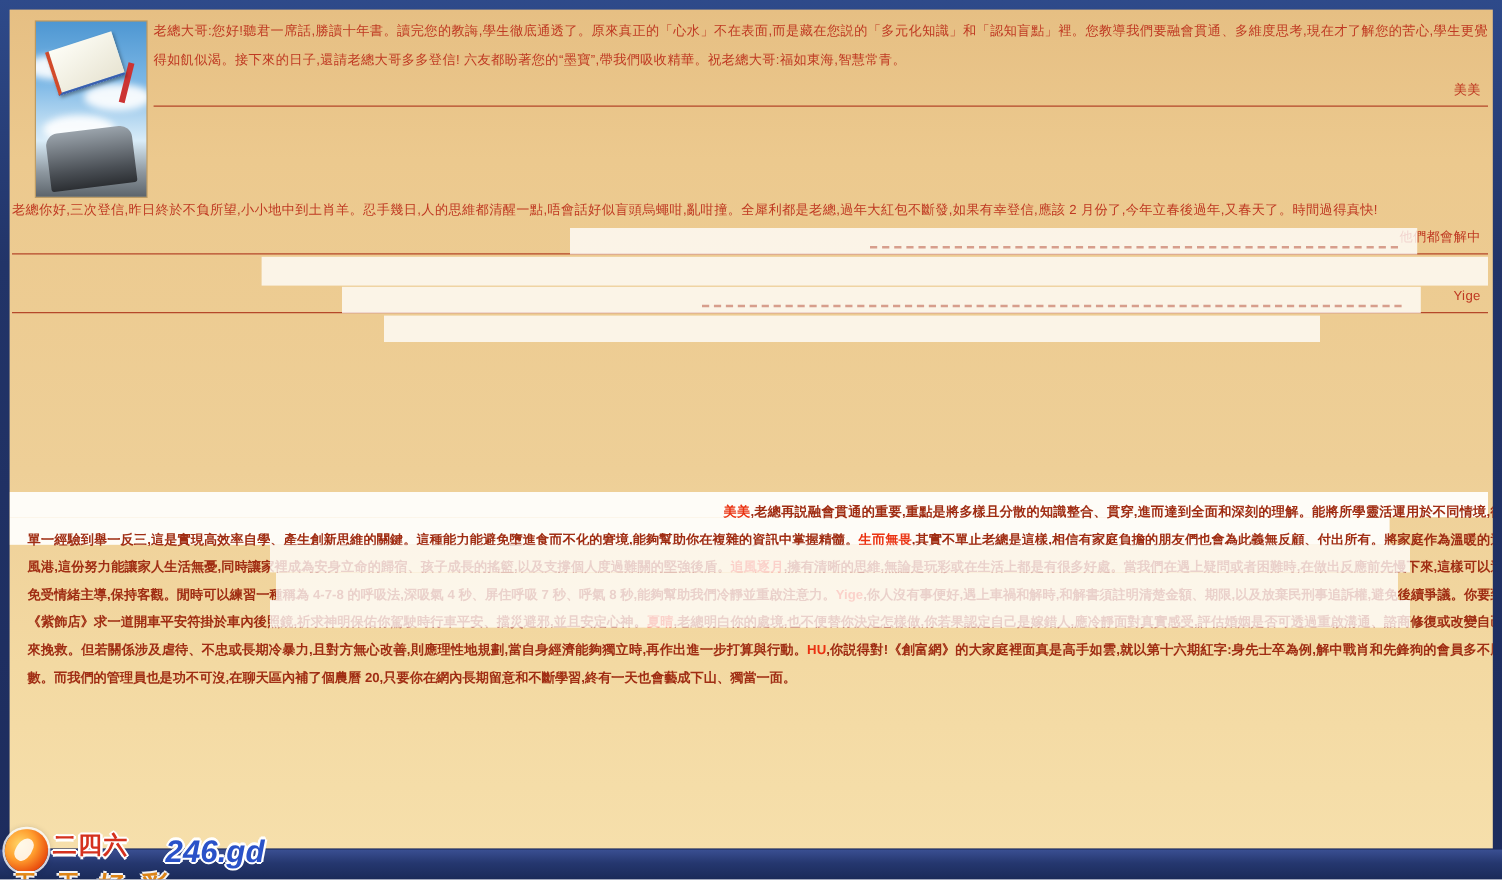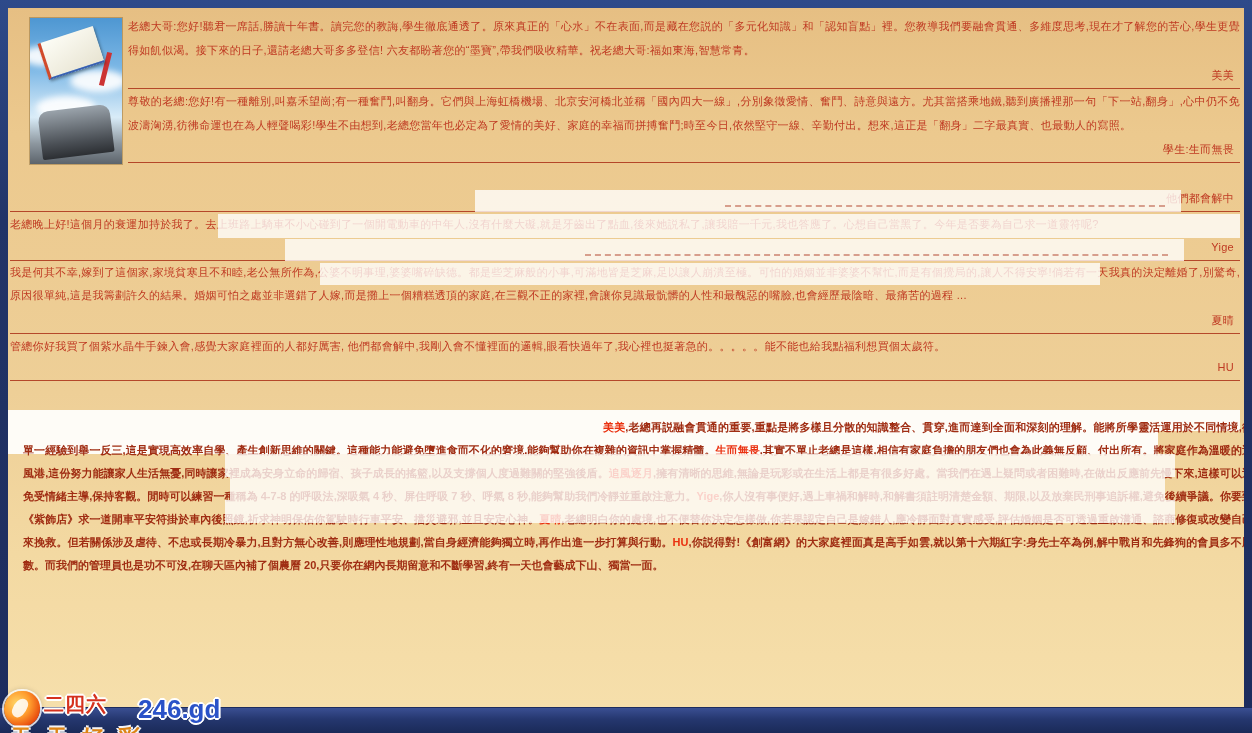--- a/index.html
+++ b/index.html
@@ -34,21 +34,21 @@
   .footer-bar { position:absolute; left:0; bottom:0; width:1252px; height:25px; z-index:6;
                 background:linear-gradient(180deg,#3a4f92 0%,#25376f 45%,#1a2a58 100%); }
   .logo { position:absolute; left:2px; bottom:-14px; width:260px; height:58px; z-index:10; }
   .flame { position:absolute; left:2px; top:2px; width:36px; height:36px; border-radius:50% 48% 52% 50%;
            background:radial-gradient(circle at 35% 35%, #ffd768 0%, #ff9d2e 40%, #e84a0c 75%, #b93305 100%);
            box-shadow:0 0 0 2px rgba(255,255,255,.8), 0 0 6px rgba(0,0,0,.3); }
   .flame::after { content:""; position:absolute; left:9px; top:7px; width:14px; height:20px;
            background:#fff; opacity:.85; border-radius:60% 40% 55% 45%/70% 30% 70% 30%; transform:rotate(18deg); }
   .zh { position:absolute; left:42px; top:2px; font-size:20px; font-weight:bold; color:#d5311e; letter-spacing:1px;
         text-shadow:-2px 0 #fff,2px 0 #fff,0 -2px #fff,0 2px #fff,-1px -1px #fff,1px 1px #fff,-1px 1px #fff,1px -1px #fff; }
-  .dom { position:absolute; left:136px; top:5px; font-size:26px; font-weight:bold; color:#2a52c8;
+  .dom { position:absolute; left:136px; top:5px; font-size:26px; font-weight:bold; font-style:italic; color:#2a52c8;
         text-shadow:-2px 0 #fff,2px 0 #fff,0 -2px #fff,0 2px #fff,-1px -1px #fff,1px 1px #fff,-1px 1px #fff,1px -1px #fff; }
   .tag { position:absolute; left:8px; top:34px; font-size:22px; font-weight:bold; color:#e88912; letter-spacing:14px; opacity:.95;
         text-shadow:-2px 0 #fff,2px 0 #fff,0 -2px #fff,0 2px #fff; }
 </style>
 </head>
 <body>
 
 <div class="page">
   <div class="content">
 
@@ -72,38 +72,26 @@
       <div class="cloud" style="left:6px; top:78px; width:60px; height:24px;"></div>
       <div class="mbox"></div>
       <div class="mflag"></div>
       <div class="env"></div>
     </div>
 
     <div class="letter" style="left:120px; top:6px;  width:1112px; height:75px;">
       <span>老總大哥:您好!聽君一席話,勝讀十年書。讀完您的教誨,學生徹底通透了。原來真正的「心水」不在表面,而是藏在您説的「多元化知識」和「認知盲點」裡。您教導我們要融會貫通、多維度思考,現在才了解您的苦心,學生更覺得如飢似渴。接下來的日子,還請老總大哥多多登信! 六友都盼著您的“墨寶”,帶我們吸收精華。祝老總大哥:福如東海,智慧常青。</span>
       <span class="sig">美美</span>
     </div>
-    <div class="letter" style="left:120px; top:81px; width:1112px; height:74px;">
-      <span>尊敬的老總:您好!有一種離別,叫嘉禾望崗;有一種奮鬥,叫翻身。它們與上海虹橋機場、北京安河橋北並稱「國內四大一線」,分別象徵愛情、奮鬥、詩意與遠方。尤其當搭乘地鐵,聽到廣播裡那一句「下一站,翻身」,心中仍不免波濤洶湧,彷彿命運也在為人輕聲喝彩!學生不由想到,老總您當年也必定為了愛情的美好、家庭的幸福而拼搏奮鬥;時至今日,依然堅守一線、辛勤付出。想來,這正是「翻身」二字最真實、也最動人的寫照。</span>
-      <span class="sig">學生:生而無畏</span>
-    </div>
     <div class="letter" style="left:2px; top:155px; width:1230px; height:49px;">
+      <span>老總你好,三次登信,昨日終於不負所望,小小地中到土肖羊。忍手幾日,人的思維都清醒一點,唔會話好似盲頭烏蠅咁,亂咁撞。全犀利都是老總,過年大紅包不斷發,如果有幸登信,應該 2 月份了,今年立春後過年,又春天了。時間過得真快!</span>
       <span class="sig">他們都會解中</span>
     </div>
     <div class="letter" style="left:2px; top:204px; width:1230px; height:49px;">
-      <span>老總晚上好!這個月的衰運加持於我了。去上班路上騎車不小心碰到了一個開電動車的中年人,沒有什麼大礙,就是牙齒出了點血,後來她説私了,讓我賠一千元,我也答應了。心想自己當黑了。今年是否要為自己求一道靈符呢?</span>
       <span class="sig">Yige</span>
-    </div>
-    <div class="letter" style="left:2px; top:253px; width:1230px; height:73px; line-height:23px;">
-      <span>我是何其不幸,嫁到了這個家,家境貧寒且不和睦,老公無所作為,公婆不明事理,婆婆嘴碎缺德。都是些芝麻般的小事,可滿地皆是芝麻,足以讓人崩潰至極。可怕的婚姻並非婆婆不幫忙,而是有個攪局的,讓人不得安寧!倘若有一天我真的決定離婚了,別驚奇,原因很單純,這是我籌劃許久的結果。婚姻可怕之處並非選錯了人嫁,而是攤上一個糟糕透頂的家庭,在三觀不正的家裡,會讓你見識最骯髒的人性和最醜惡的嘴臉,也會經歷最陰暗、最痛苦的過程 ...</span>
-      <span class="sig">夏晴</span>
-    </div>
-    <div class="letter" style="left:2px; top:326px; width:1230px; height:47px;">
-      <span>管總你好我買了個紫水晶牛手鍊入會,感覺大家庭裡面的人都好厲害, 他們都會解中,我剛入會不懂裡面的邏輯,眼看快過年了,我心裡也挺著急的。。。。。能不能也給我點福利想買個太歲符。</span>
-      <span class="sig">HU</span>
     </div>
 
 
     <div class="reply" style="left:15px; top:402px; width:1230px; padding-top:6px; text-indent:580px;">
       <span class="rname">美美</span><span>,老總再説融會貫通的重要,重點是將多樣且分散的知識整合、貫穿,進而達到全面和深刻的理解。能將所學靈活運用於不同情境,從單一經驗到舉一反三,這是實現高效率自學、產生創新思維的關鍵。這種能力能避免墮進食而不化的窘境,能夠幫助你在複雜的資訊中掌握精髓。</span><span class="rname">生而無畏</span><span>,其實不單止老總是這樣,相信有家庭負擔的朋友們也會為此義無反顧、付出所有。將家庭作為溫暖的避風港,這份努力能讓家人生活無憂,同時讓家裡成為安身立命的歸宿、孩子成長的搖籃,以及支撐個人度過難關的堅強後盾。</span><span class="rname">追風逐月</span><span>,擁有清晰的思維,無論是玩彩或在生活上都是有很多好處。當我們在遇上疑問或者困難時,在做出反應前先慢下來,這樣可以避免受情緒主導,保持客觀。閒時可以練習一種稱為 4-7-8 的呼吸法,深吸氣 4 秒、屏住呼吸 7 秒、呼氣 8 秒,能夠幫助我們冷靜並重啟注意力。</span><span class="rname">Yige</span><span>,你人沒有事便好,遇上車禍和解時,和解書須註明清楚金額、期限,以及放棄民刑事追訴權,避免後續爭議。你要到《紫飾店》求一道開車平安符掛於車內後照鏡,祈求神明保佑你駕駛時行車平安、擋災避邪,並且安定心神。</span><span class="rname">夏晴</span><span>,老總明白你的處境,也不便替你決定怎樣做,你若果認定自己是嫁錯人,應冷靜面對真實感受,評估婚姻是否可透過重啟溝通、諮商修復或改變自己來挽救。但若關係涉及虐待、不忠或長期冷暴力,且對方無心改善,則應理性地規劃,當自身經濟能夠獨立時,再作出進一步打算與行動。</span><span class="rname">HU</span><span>,你説得對!《創富網》的大家庭裡面真是高手如雲,就以第十六期紅字:身先士卒為例,解中戰肖和先鋒狗的會員多不勝數。而我們的管理員也是功不可沒,在聊天區內補了個農曆 20,只要你在網內長期留意和不斷學習,終有一天也會藝成下山、獨當一面。</span>
     </div>
   </div>
 
   <div class="footer-bar"></div>
   <div class="logo">

